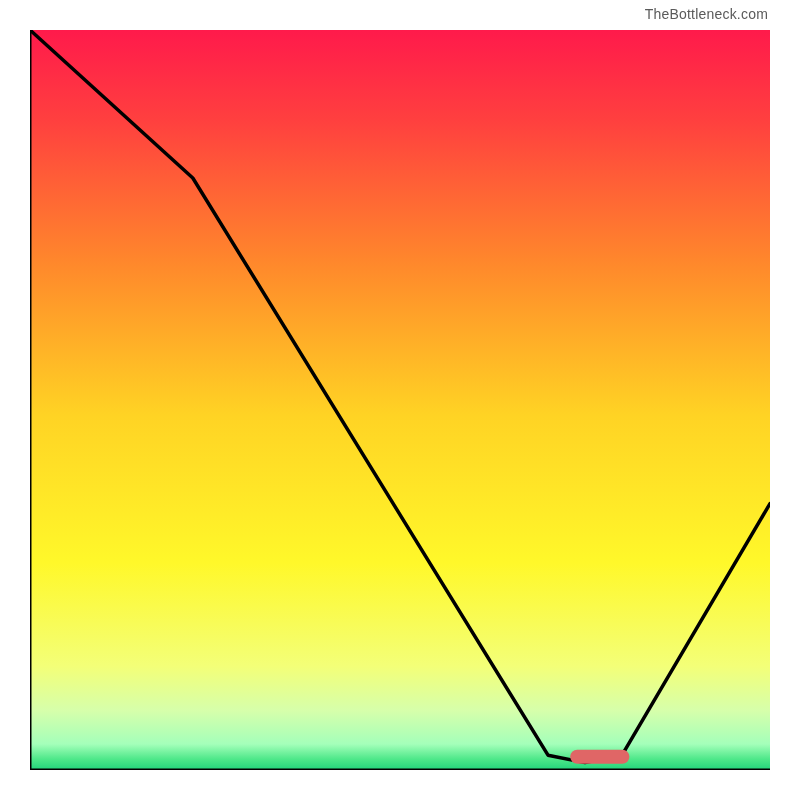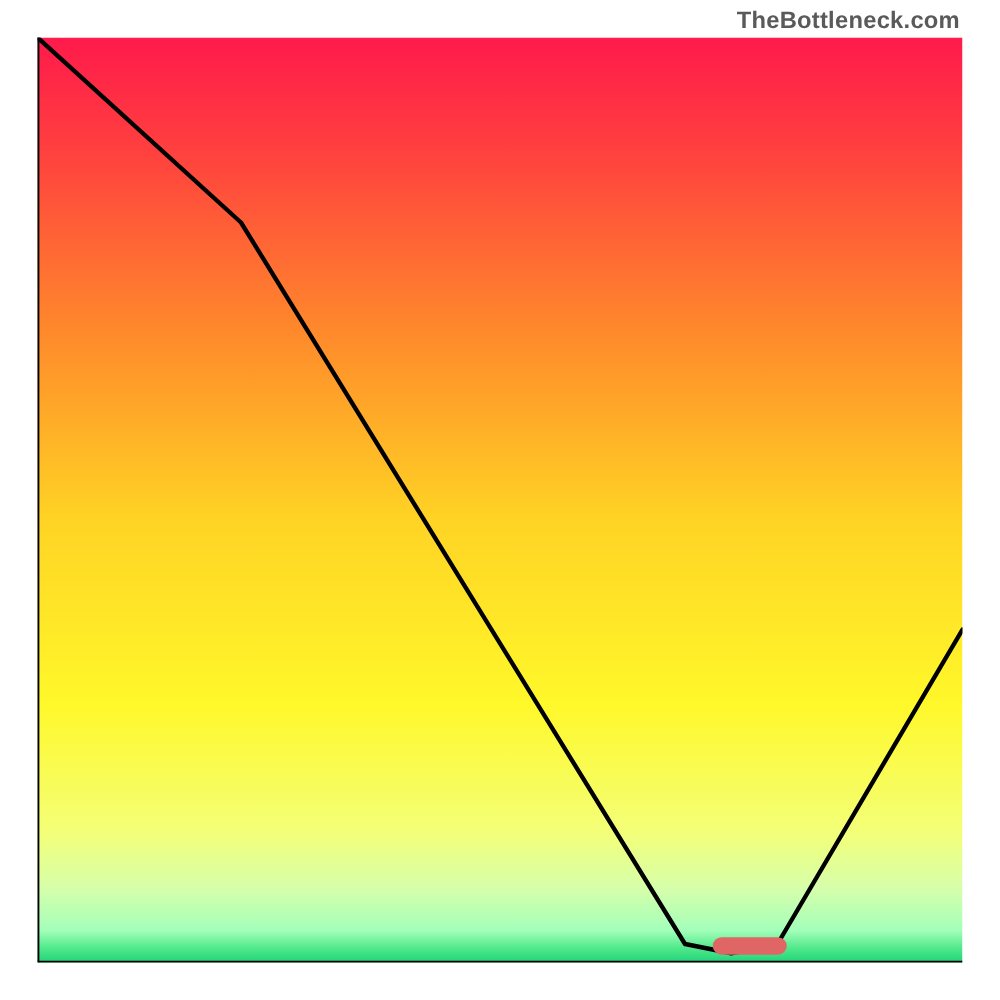--- a/index.html
+++ b/index.html
@@ -31,22 +31,22 @@
     left: 0;
     top: 0;
     width: 100%;
     height: 100%;
     pointer-events: none;
   }
   .watermark {
     position: absolute;
     top: 6px;
     right: 32px;
-    font-size: 19px;
-    font-weight: 700;
+    font-size: 14px;
+    font-weight: 400;
     color: #5a5a5a;
     letter-spacing: 0.2px;
   }
   .curve {
     position: absolute;
     left: 0;
     top: 0;
     width: 100%;
     height: 100%;
   }

